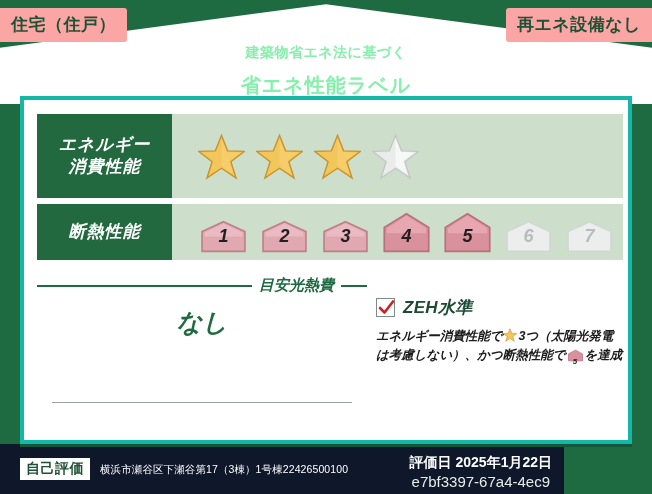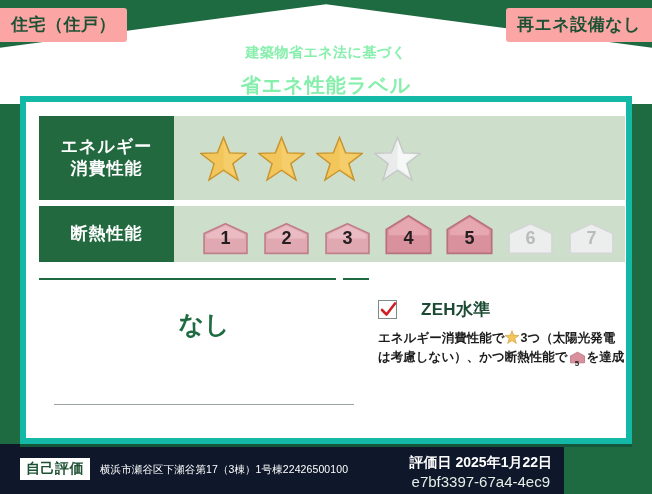--- a/index.html
+++ b/index.html
@@ -35,22 +35,23 @@
   #title-block{
     position:absolute; left:0; top:44px; width:652px;
     text-align:center; color:#86efac; z-index:3;
   }
   #title-sub{ font-size:14px; font-weight:bold; letter-spacing:.5px; }
   #title-main{ font-size:20px; font-weight:bold; letter-spacing:1px; margin-top:10px; }
 
   
   #card{
     position:absolute; left:20px; top:96px; width:612px; height:348px;
-    background:#ffffff; border:6px solid #14b8a6;
+    background:#ffffff; border:4px solid #14b8a6;
     z-index:2;
+    font-style:italic;
   }
 
   
   .row{ position:absolute; left:13px; display:flex; align-items:stretch; }
   .row-bg{ background:#cddfcb; }
   .row-label{
     background:#22693f; color:#ffffff;
     font-weight:bold; font-size:17px; line-height:1.32;
     display:flex; flex-direction:column; justify-content:center; align-items:center;
     text-align:center; letter-spacing:1px;
@@ -96,21 +97,21 @@
 
   #zeh{
     position:absolute; left:352px; top:196px; width:248px;
   }
   #zeh-head{ display:flex; align-items:center; gap:8px; }
   #zeh-check{
     width:19px; height:19px; border:1px solid #7d8c84; background:#fff;
     position:relative; flex:0 0 auto;
   }
   #zeh-check svg{ position:absolute; left:1px; top:0px; }
-  #zeh-title{ font-size:17px; font-weight:bold; color:#1d4a33; letter-spacing:.3px;margin-left:16px; }
+  #zeh-title{ font-size:17px; font-weight:bold; color:#1d4a33; letter-spacing:.3px; }
   #zeh-desc{
     margin-top:8px; font-size:12.5px; line-height:1.55; color:#1b1b1b;
     font-weight:bold;
   }
   .inline-star{ vertical-align:-2px; margin:0 1px; }
   .inline-house{ vertical-align:-3px; margin:0 2px; position:relative; display:inline-block; }
   .inline-house .n{
     position:absolute; left:0; right:0; bottom:0px; text-align:center;
     font-size:8px; font-weight:bold; color:#231f20;
   }
@@ -243,20 +244,21 @@
           </svg>
           <span class="num">7</span>
         </div>
 
       </div>
     </div>
   </div>
 
   <div id="cost-head">
     <span class="ln"></span>
+    <span>目安光熱費</span>
     <span class="ln short"></span>
   </div>
   <div id="cost-value">なし</div>
   <div id="cost-rule"></div>
 
   <div id="zeh">
     <div id="zeh-head">
       <span id="zeh-check">
         <svg width="17" height="17" viewBox="0 0 17 17">
           <path d="M2 9 L6.5 13.5 L15 2.5" fill="none" stroke="#cf2026" stroke-width="2.6" stroke-linecap="round" stroke-linejoin="round"></path>

